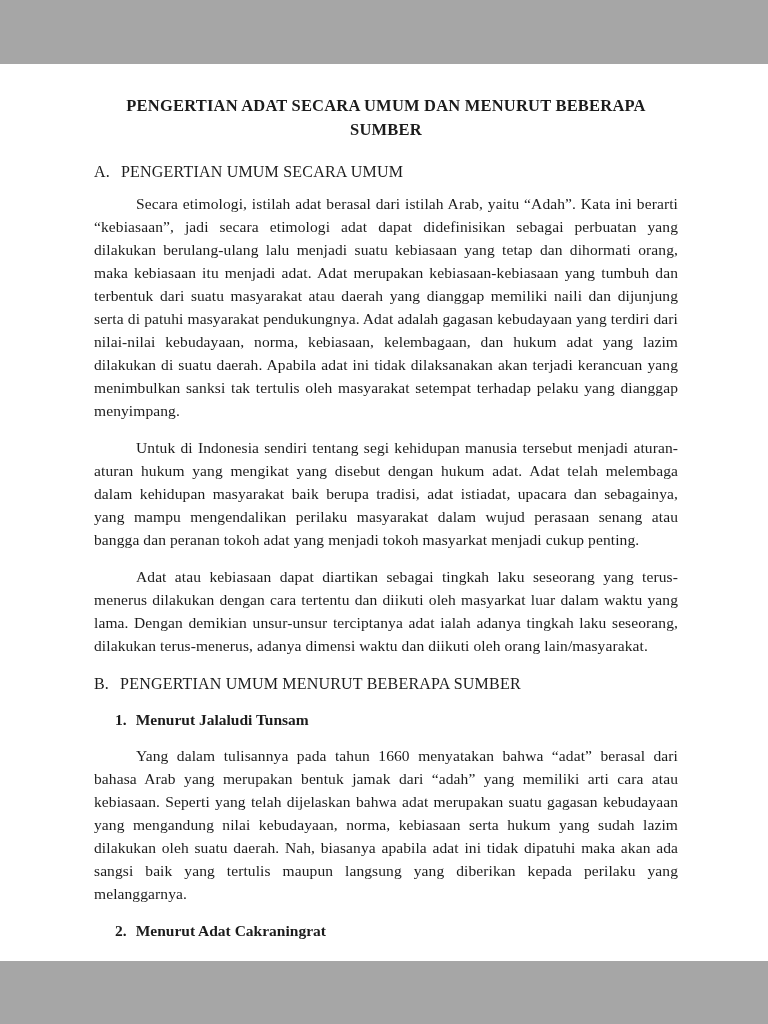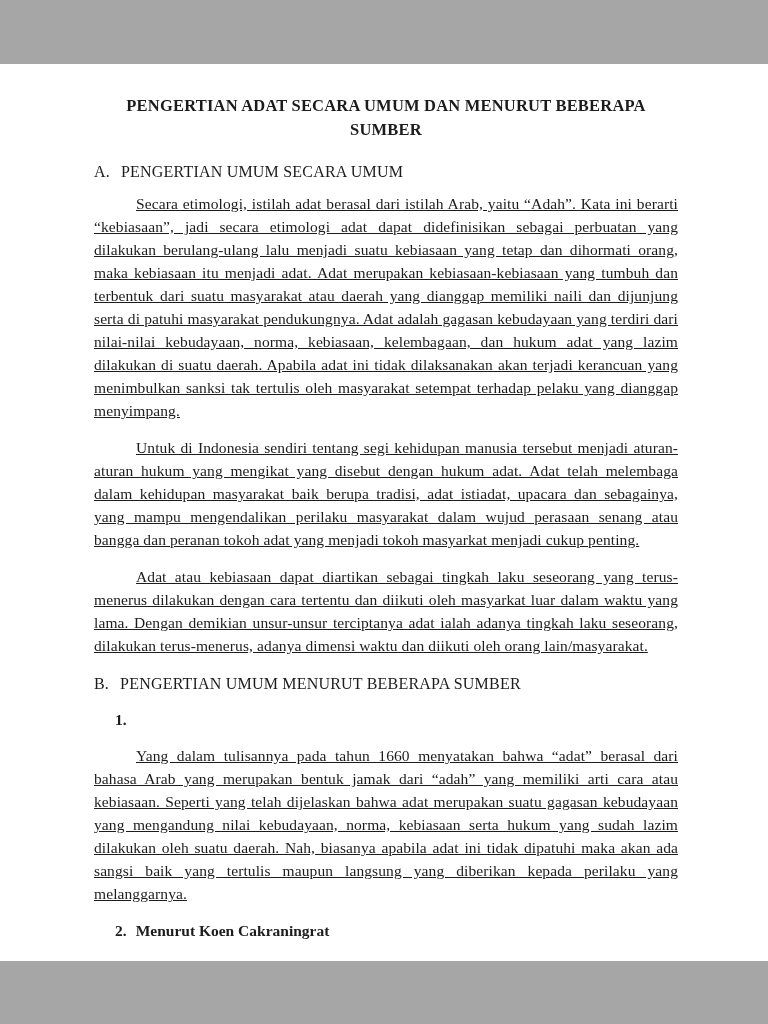--- a/index.html
+++ b/index.html
@@ -58,21 +58,20 @@
   }
   p.body-par{
     font-size:15.5px;
     line-height:23px;
     text-align:justify;
     margin-bottom:14px;
     letter-spacing:.1px;
   }
   p.body-par.indent{
     text-indent:42px;
-    text-decoration:underline;
   }
 </style>
 </head>
 <body>
 
 <div class="viewer">
   <div class="page">
 
     <h1 class="doc-title">PENGERTIAN ADAT SECARA UMUM DAN MENURUT BEBERAPA SUMBER</h1>
 
@@ -87,25 +86,26 @@
 
     <p class="body-par indent">Adat atau kebiasaan dapat diartikan sebagai tingkah laku seseorang yang terus-menerus dilakukan dengan cara tertentu dan diikuti oleh masyarkat luar dalam waktu yang lama. Dengan demikian unsur-unsur terciptanya adat ialah adanya tingkah laku seseorang, dilakukan terus-menerus, adanya dimensi waktu dan diikuti oleh orang lain/masyarakat.</p>
 
     <div class="section-heading spaced-top">
       <span>B.</span>
       <span>PENGERTIAN UMUM MENURUT BEBERAPA SUMBER</span>
     </div>
 
     <div class="sub-heading">
       <span>1.</span>
+      <span>Menurut Jalaludi Tunsam</span>
     </div>
 
     <p class="body-par indent">Yang dalam tulisannya pada tahun 1660 menyatakan bahwa “adat” berasal dari bahasa Arab yang merupakan bentuk jamak dari “adah” yang memiliki arti cara atau kebiasaan. Seperti yang telah dijelaskan bahwa adat merupakan suatu gagasan kebudayaan yang mengandung nilai kebudayaan, norma, kebiasaan serta hukum yang sudah lazim dilakukan oleh suatu daerah. Nah, biasanya apabila adat ini tidak dipatuhi maka akan ada sangsi baik yang tertulis maupun langsung yang diberikan kepada perilaku yang melanggarnya.</p>
 
     <div class="sub-heading">
       <span>2.</span>
-      <span>Menurut Koen Cakraningrat</span>
+      <span>Menurut Adat Cakraningrat</span>
     </div>
 
     <p class="body-par">Adat ialah suatu bentuk perwujudan dari kebudayaan, kemudian adat digambarkan sebagai tata kelakuan. Adat merupakan sebuah norma atau aturan yang tidak tertulis, akan tetapi keberadaannya sangat kuat dan mengikat sehingga siapa saja yang melanggarnya akan dikenakan sangsi yang cukup keras. Contohnya, apabila ada pasangan yang melakukan suatu hubungan</p>
 
   </div>
 </div>
 
 </body></html>

